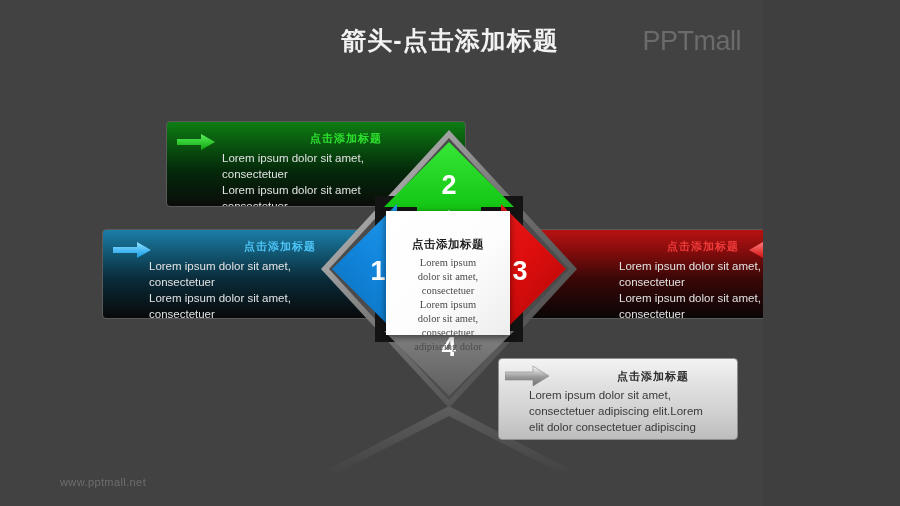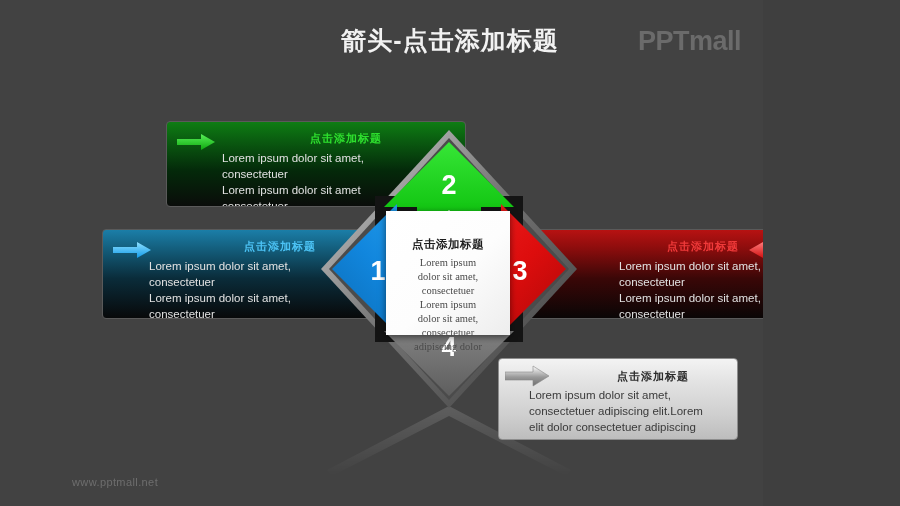--- a/index.html
+++ b/index.html
@@ -25,26 +25,26 @@
     color: #f2f2f2;
     font-size: 25px;
     font-weight: bold;
     letter-spacing: 1px;
   }
   #logo {
     position: absolute;
     right: 22px; top: 26px;
     color: #6b6b6b;
     font-size: 27px;
-    font-weight: bold;
+    font-weight: normal;
     letter-spacing: -0.5px;
   }
   #footer {
     position: absolute;
-    left: 72px; bottom: 18px;
+    left: 60px; bottom: 18px;
     color: #6e6e6e;
     font-size: 11px;
     letter-spacing: 0.4px;
   }
 
   
   .panel {
     position: absolute;
     box-sizing: border-box;
     border-radius: 4px;

